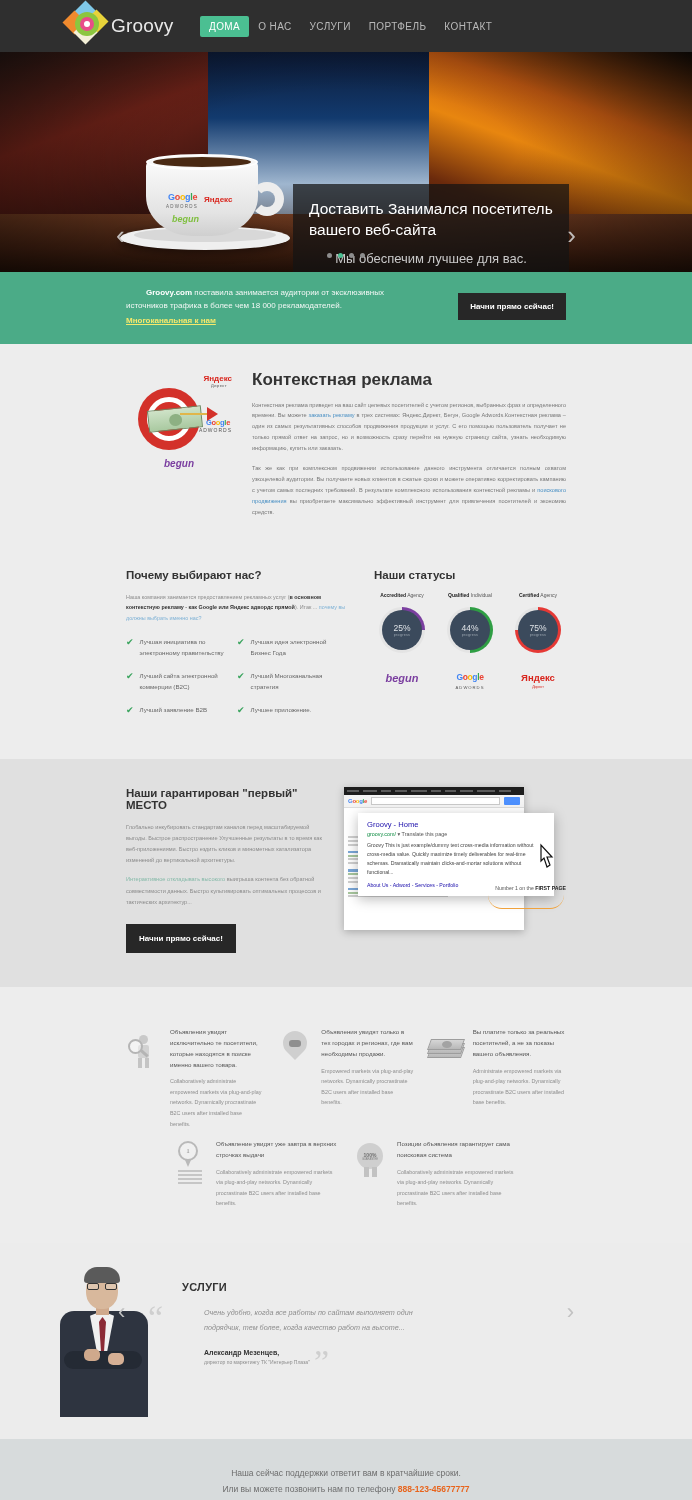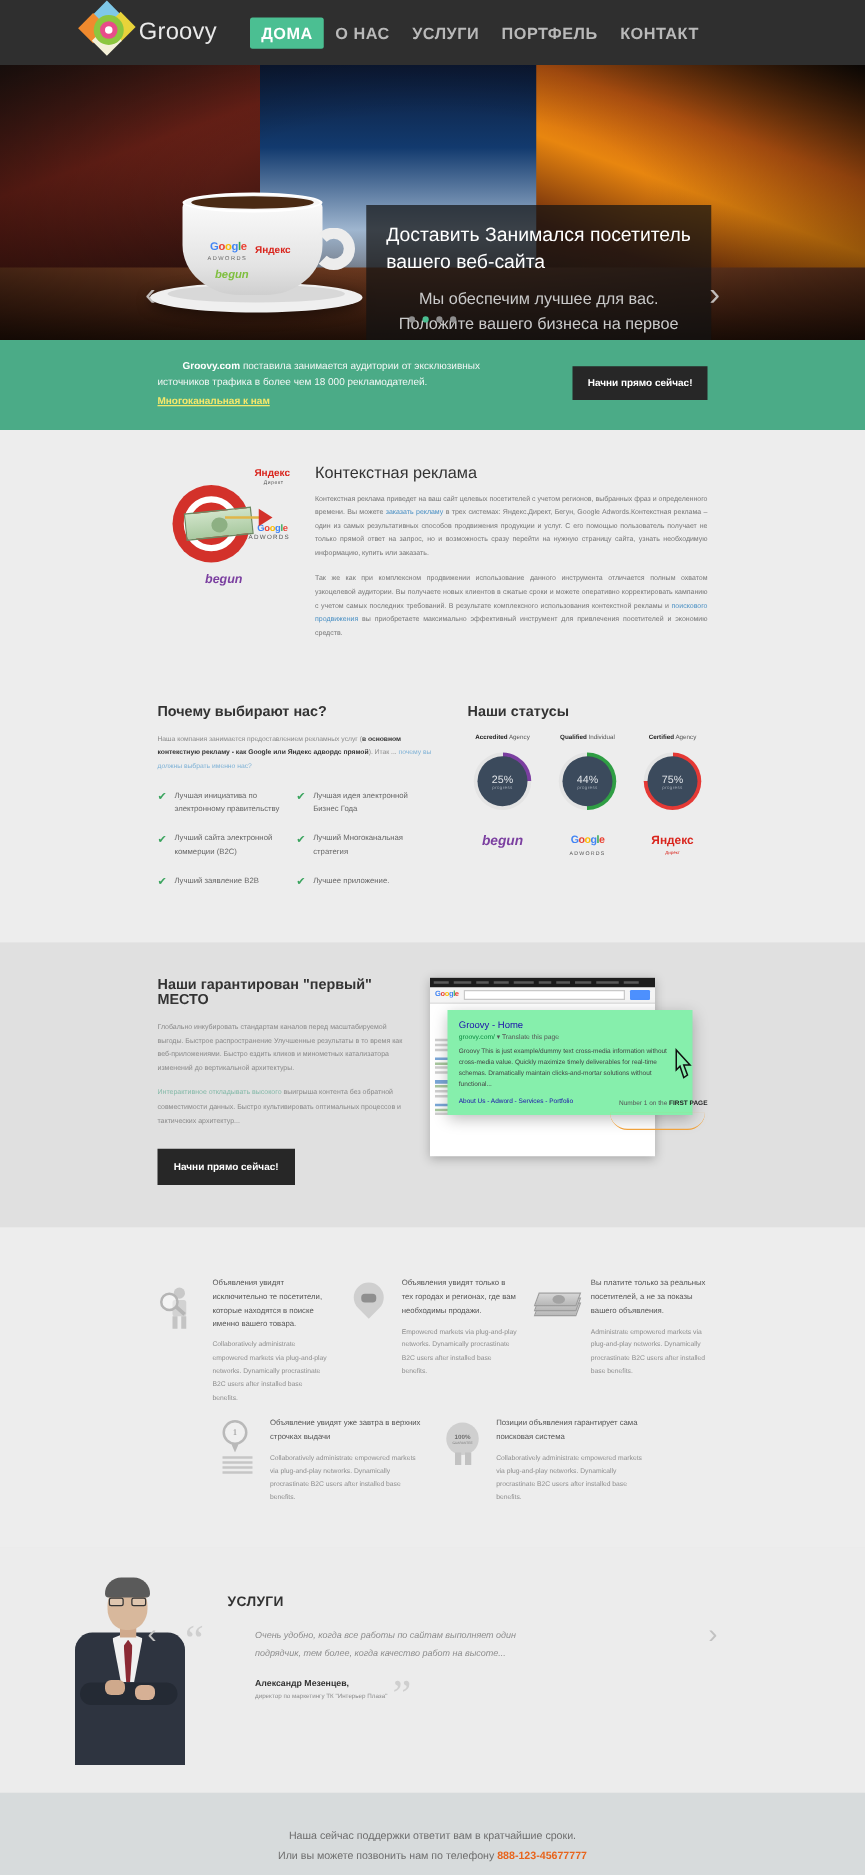--- a/index.html
+++ b/index.html
@@ -18,22 +18,22 @@
   .header { background:#2f2f2f; height:52px; position:relative; z-index:20; }
   .header-in { width:560px; margin:0 auto; height:52px; display:flex; align-items:center; position:relative; }
   .logo-box { display:flex; align-items:center; width:140px; }
   .logo-mark { width:40px; height:42px; position:relative; transform:translateY(-1px); }
   .logo-mark div { position:absolute; }
   .d { width:17px; height:17px; transform:rotate(45deg); }
   .logo-text { font-size:19px; color:#e9e9e9; margin-left:5px; letter-spacing:.2px; font-weight:400;}
 
   .nav { display:flex; align-items:center; gap:0px; margin-left:-6px; }
   .nav a {
-    color:#b9b9b9; font-size:13px; text-decoration:none; letter-spacing:.4px;
-    padding:5px 9px; font-weight:bold;
+    color:#b9b9b9; font-size:10px; text-decoration:none; letter-spacing:.4px;
+    padding:5px 9px; font-weight:normal;
   }
   .nav a.active { background:#4bbf92; color:#fff; border-radius:2px; }
 
   .phone-wrap { margin-left:auto; display:flex; align-items:flex-start; }
   .phone-icon { width:22px; height:38px; position:relative; margin-right:8px; margin-top:2px; }
   .call-block { padding-top:3px; }
   .call-label { font-size:5.5px; color:#9a9a9a; letter-spacing:.6px; font-weight:bold; }
   .call-num { font-size:15px; color:#fff; font-weight:bold; letter-spacing:-.3px; line-height:1.25; }
   .email-btn {
     margin-top:3px; background:#4bbf92; border-radius:2px; display:inline-flex;
@@ -67,21 +67,21 @@
     background:#f6f6f6; border-radius:50%; border:2px solid #fff; }
   .cupliquid { position:absolute; left:33px; bottom:83px; width:98px; height:10px; background:#4a2a14; border-radius:50%; }
   .handle { position:absolute; left:130px; bottom:34px; width:34px; height:34px;
     border:9px solid #ededed; border-radius:50%; border-left-color:transparent; }
   .cuplogo1 { position:absolute; left:48px; bottom:48px; font-size:9px; font-weight:bold; letter-spacing:-.3px; }
   .cuplogo1 i { font-style:normal; }
   .cup-ad { position:absolute; left:46px; bottom:41px; font-size:4.5px; color:#666; letter-spacing:1.2px; }
   .cuplogo2 { position:absolute; left:84px; bottom:46px; font-size:8px; font-weight:bold; color:#d9251d; }
   .cuplogo3 { position:absolute; left:52px; bottom:26px; font-size:9px; font-weight:bold; color:#7fbf3f; font-style:italic; }
 
-  .slide-card { position:absolute; left:293px; top:112px; width:276px; background:rgba(20,20,20,.72); padding:14px 16px 14px 16px; }
+  .slide-card { position:absolute; left:293px; top:132px; width:276px; background:rgba(20,20,20,.72); padding:14px 16px 14px 16px; }
   .slide-title { color:#fff; font-size:15.5px; line-height:1.38; font-weight:400; }
   .slide-sub { color:#c9c9c9; font-size:13px; line-height:1.55; margin-top:8px;text-align:center; }
   .arrow-l, .arrow-r { position:absolute; top:168px; color:#d8d8d8; font-size:26px; font-weight:300; cursor:pointer; opacity:.85; }
   .arrow-l { left:116px; } .arrow-r { right:116px; }
   .dots { position:absolute; left:0; right:0; bottom:14px; display:flex; justify-content:center; gap:6px; }
   .dots i { width:5px; height:5px; border-radius:50%; background:#8d8d8d; display:block; cursor:pointer; }
   .dots i.on { background:#4bbf92; }
 
   
   .greenbar { background:#4bab87; padding:14px 0 16px; }
@@ -106,21 +106,21 @@
   .dart i { position:absolute; left:0; top:3px; width:30px; height:2px; background:#e0b64a; }
   .dart b { position:absolute; right:0; top:-3px; width:0; height:0; border-left:11px solid #d3312a;
     border-top:7px solid transparent; border-bottom:7px solid transparent; }
   .ya-l { position:absolute; right:4px; top:4px; font-size:8px; font-weight:bold; color:#d9251d; }
   .ya-s { position:absolute; right:9px; top:13px; font-size:4px; color:#555; letter-spacing:.5px;}
   .gg-l { position:absolute; right:6px; top:48px; font-size:7.5px; font-weight:bold; letter-spacing:-.3px;}
   .gg-s { position:absolute; right:4px; top:57px; font-size:5px; color:#555; letter-spacing:1px;}
   .bg-l2 { position:absolute; left:28px; top:88px; font-size:10px; font-weight:bold; color:#7b3fa0; font-style:italic;}
 
   .ctx-body { flex:1; }
-  .ctx-h { font-size:13px; color:#333; font-weight:400; margin-bottom:10px; }
+  .ctx-h { font-size:17px; color:#333; font-weight:700; margin-bottom:10px; }
   .ctx-p { font-size:5.6px; color:#777; line-height:1.95; margin-bottom:9px; text-align:justify; }
   .ctx-p a { color:#4a90c4; text-decoration:none; }
 
   
   .sec-white { background:#ededed; padding:4px 0 30px; }
   .two { display:flex; gap:26px; }
   .col-l { width:255px; } .col-r { flex:1; }
   .h2 { font-size:11.5px; color:#333; margin-bottom:11px; font-weight:bold; }
   .why-lead { font-size:5.4px; color:#8a8a8a; line-height:2; margin-bottom:13px; }
   .why-lead b { color:#333; }
@@ -161,21 +161,21 @@
   .bb-top i { height:2px; background:#5a5a5a; display:block; }
   .bb-search { height:13px; background:#f4f4f4; border-bottom:1px solid #ddd; display:flex; align-items:center; padding:0 4px; gap:4px; }
   .bb-g { font-size:6px; font-weight:bold; letter-spacing:-.3px; }
   .bb-input { flex:1; height:8px; background:#fff; border:1px solid #c9c9c9; }
   .bb-btn { width:16px; height:8px; background:#4d90fe; border-radius:1px; }
   .bb-body { padding:4px; }
   .res-line { height:2px; background:#cfcfcf; margin-bottom:2px; }
   .res-blue { height:2.5px; background:#7aa7d8; width:42%; margin-bottom:1.5px; }
   .res-green { height:2px; background:#a8c79e; width:30%; margin-bottom:1.5px; }
   .res-grp { margin-bottom:5px; }
-  .card-pop { position:absolute; left:14px; top:26px; width:196px; background:#86efac;
+  .card-pop { position:absolute; left:14px; top:26px; width:196px; background:#ffffff;
     box-shadow:0 3px 12px rgba(0,0,0,.28); padding:7px 9px 8px; }
   .cp-t { font-size:7.6px; color:#1a0dab; margin-bottom:2px; }
   .cp-u { font-size:5.4px; color:#0a8a3f; margin-bottom:4px; }
   .cp-u i { color:#555; font-style:normal; }
   .cp-b { font-size:5.2px; color:#444; line-height:1.75; margin-bottom:5px; }
   .cp-l { font-size:5.2px; color:#1a0dab; }
   .num1 { position:absolute; right:0px; top:98px; font-size:5.2px; color:#555; white-space:nowrap;}
   .num1 b { color:#222; }
   .curve { position:absolute; right:2px; top:108px; width:76px; height:14px;
     border-bottom:1.5px solid #f0a23c; border-radius:0 0 40px 40px; }

